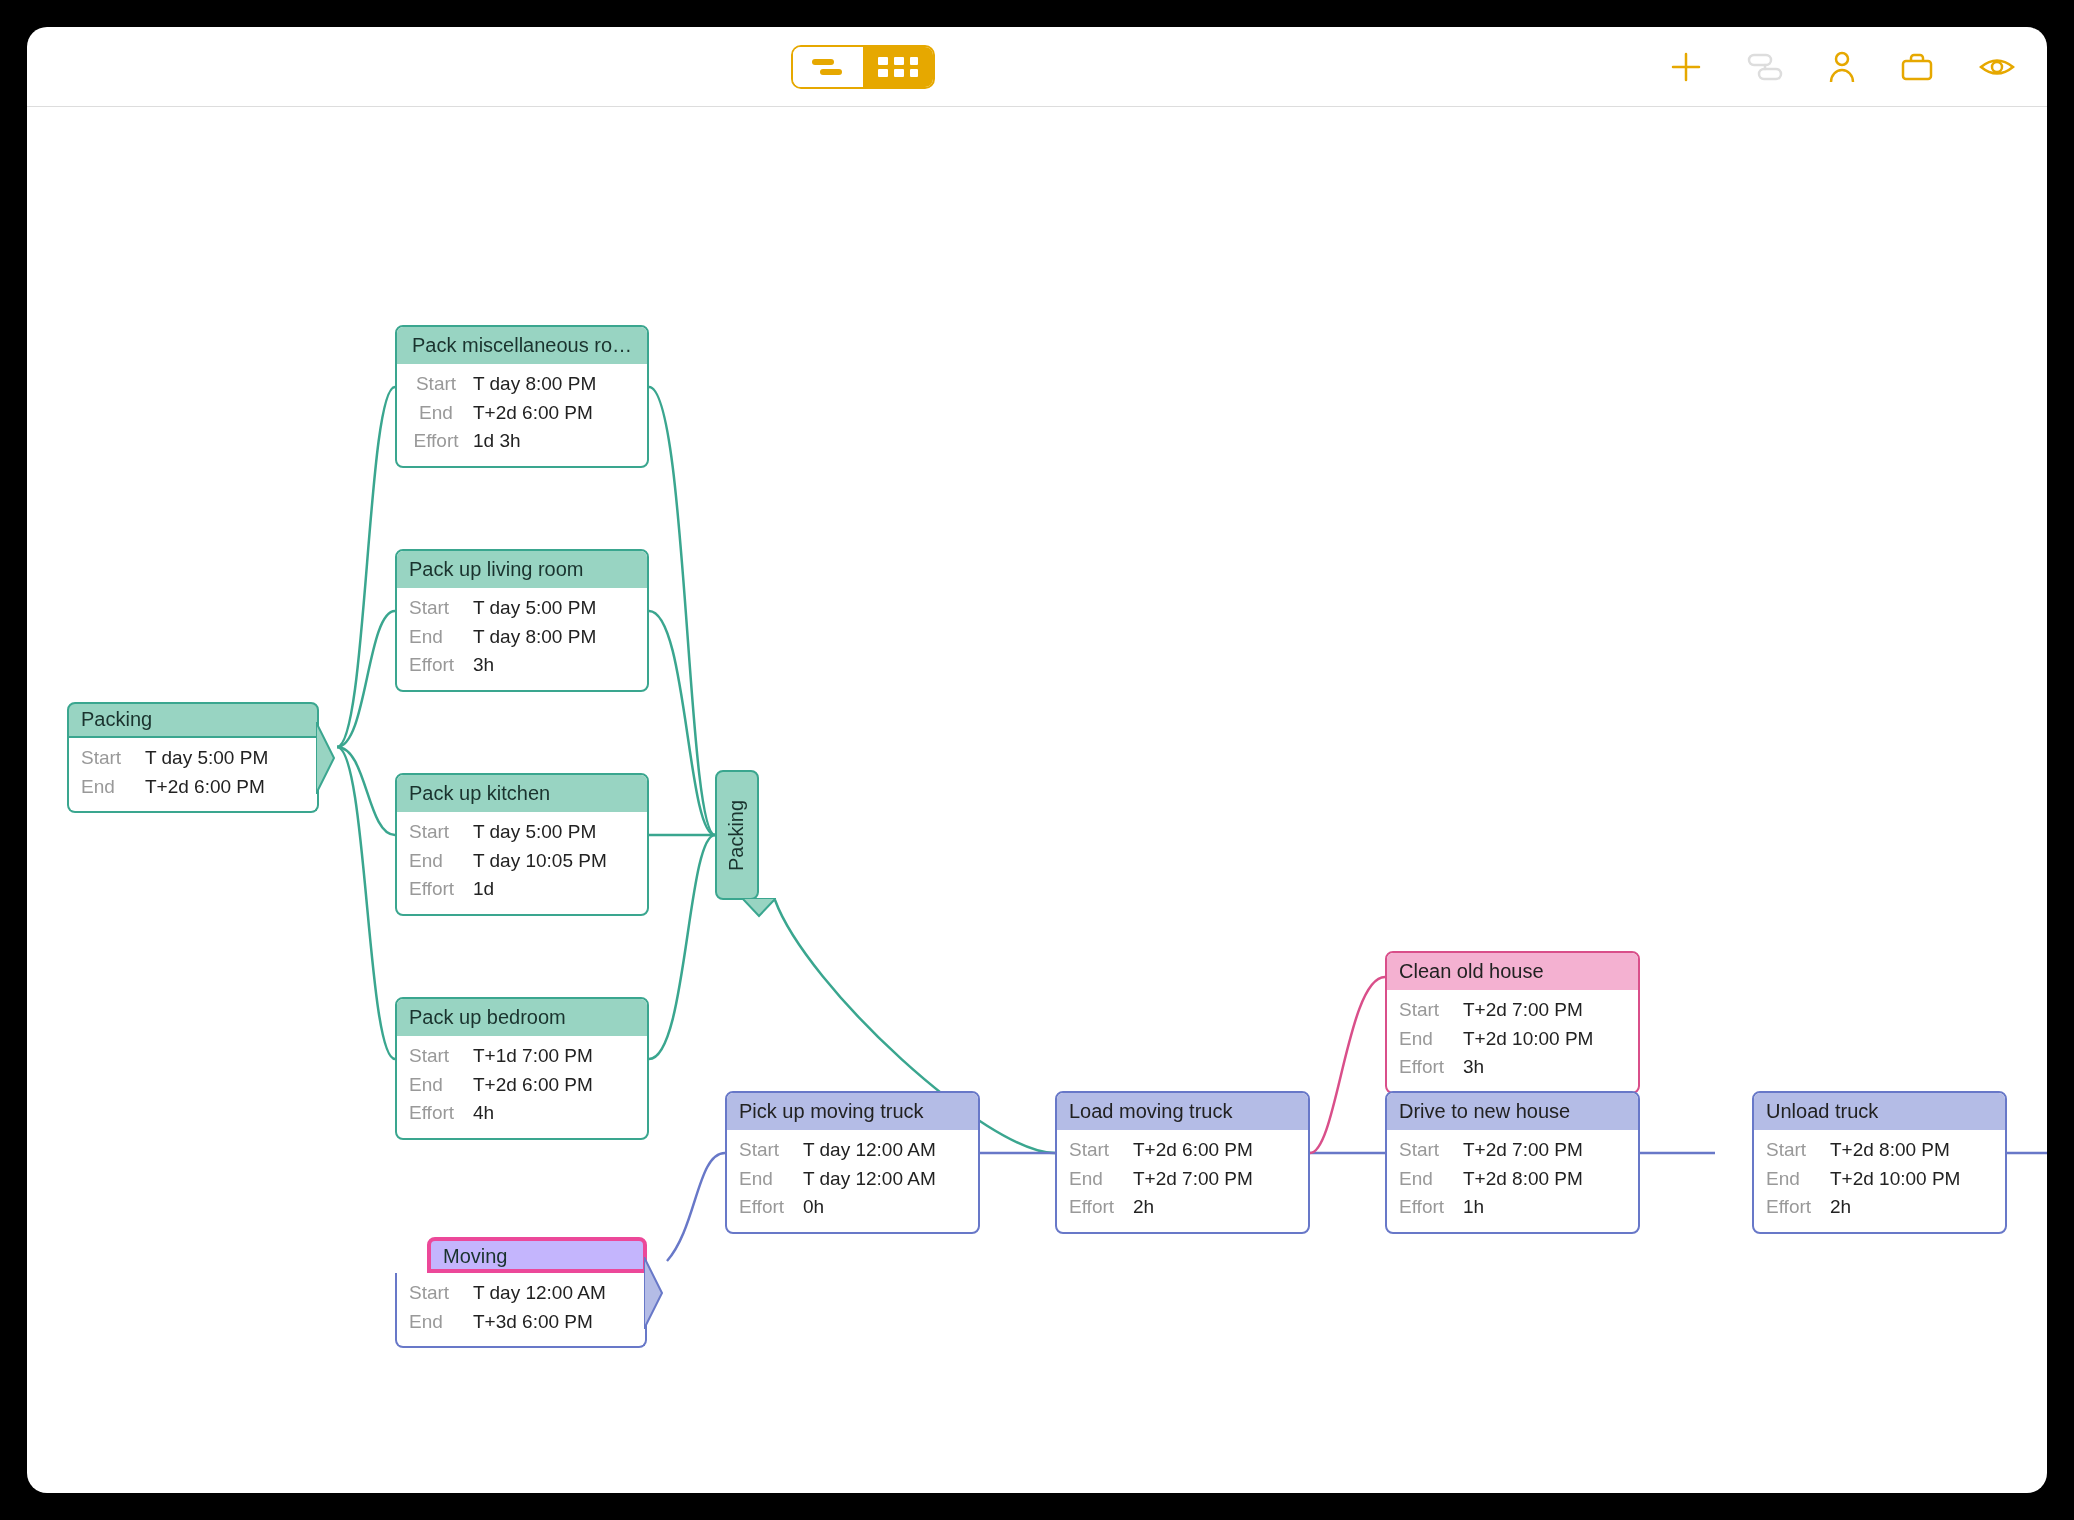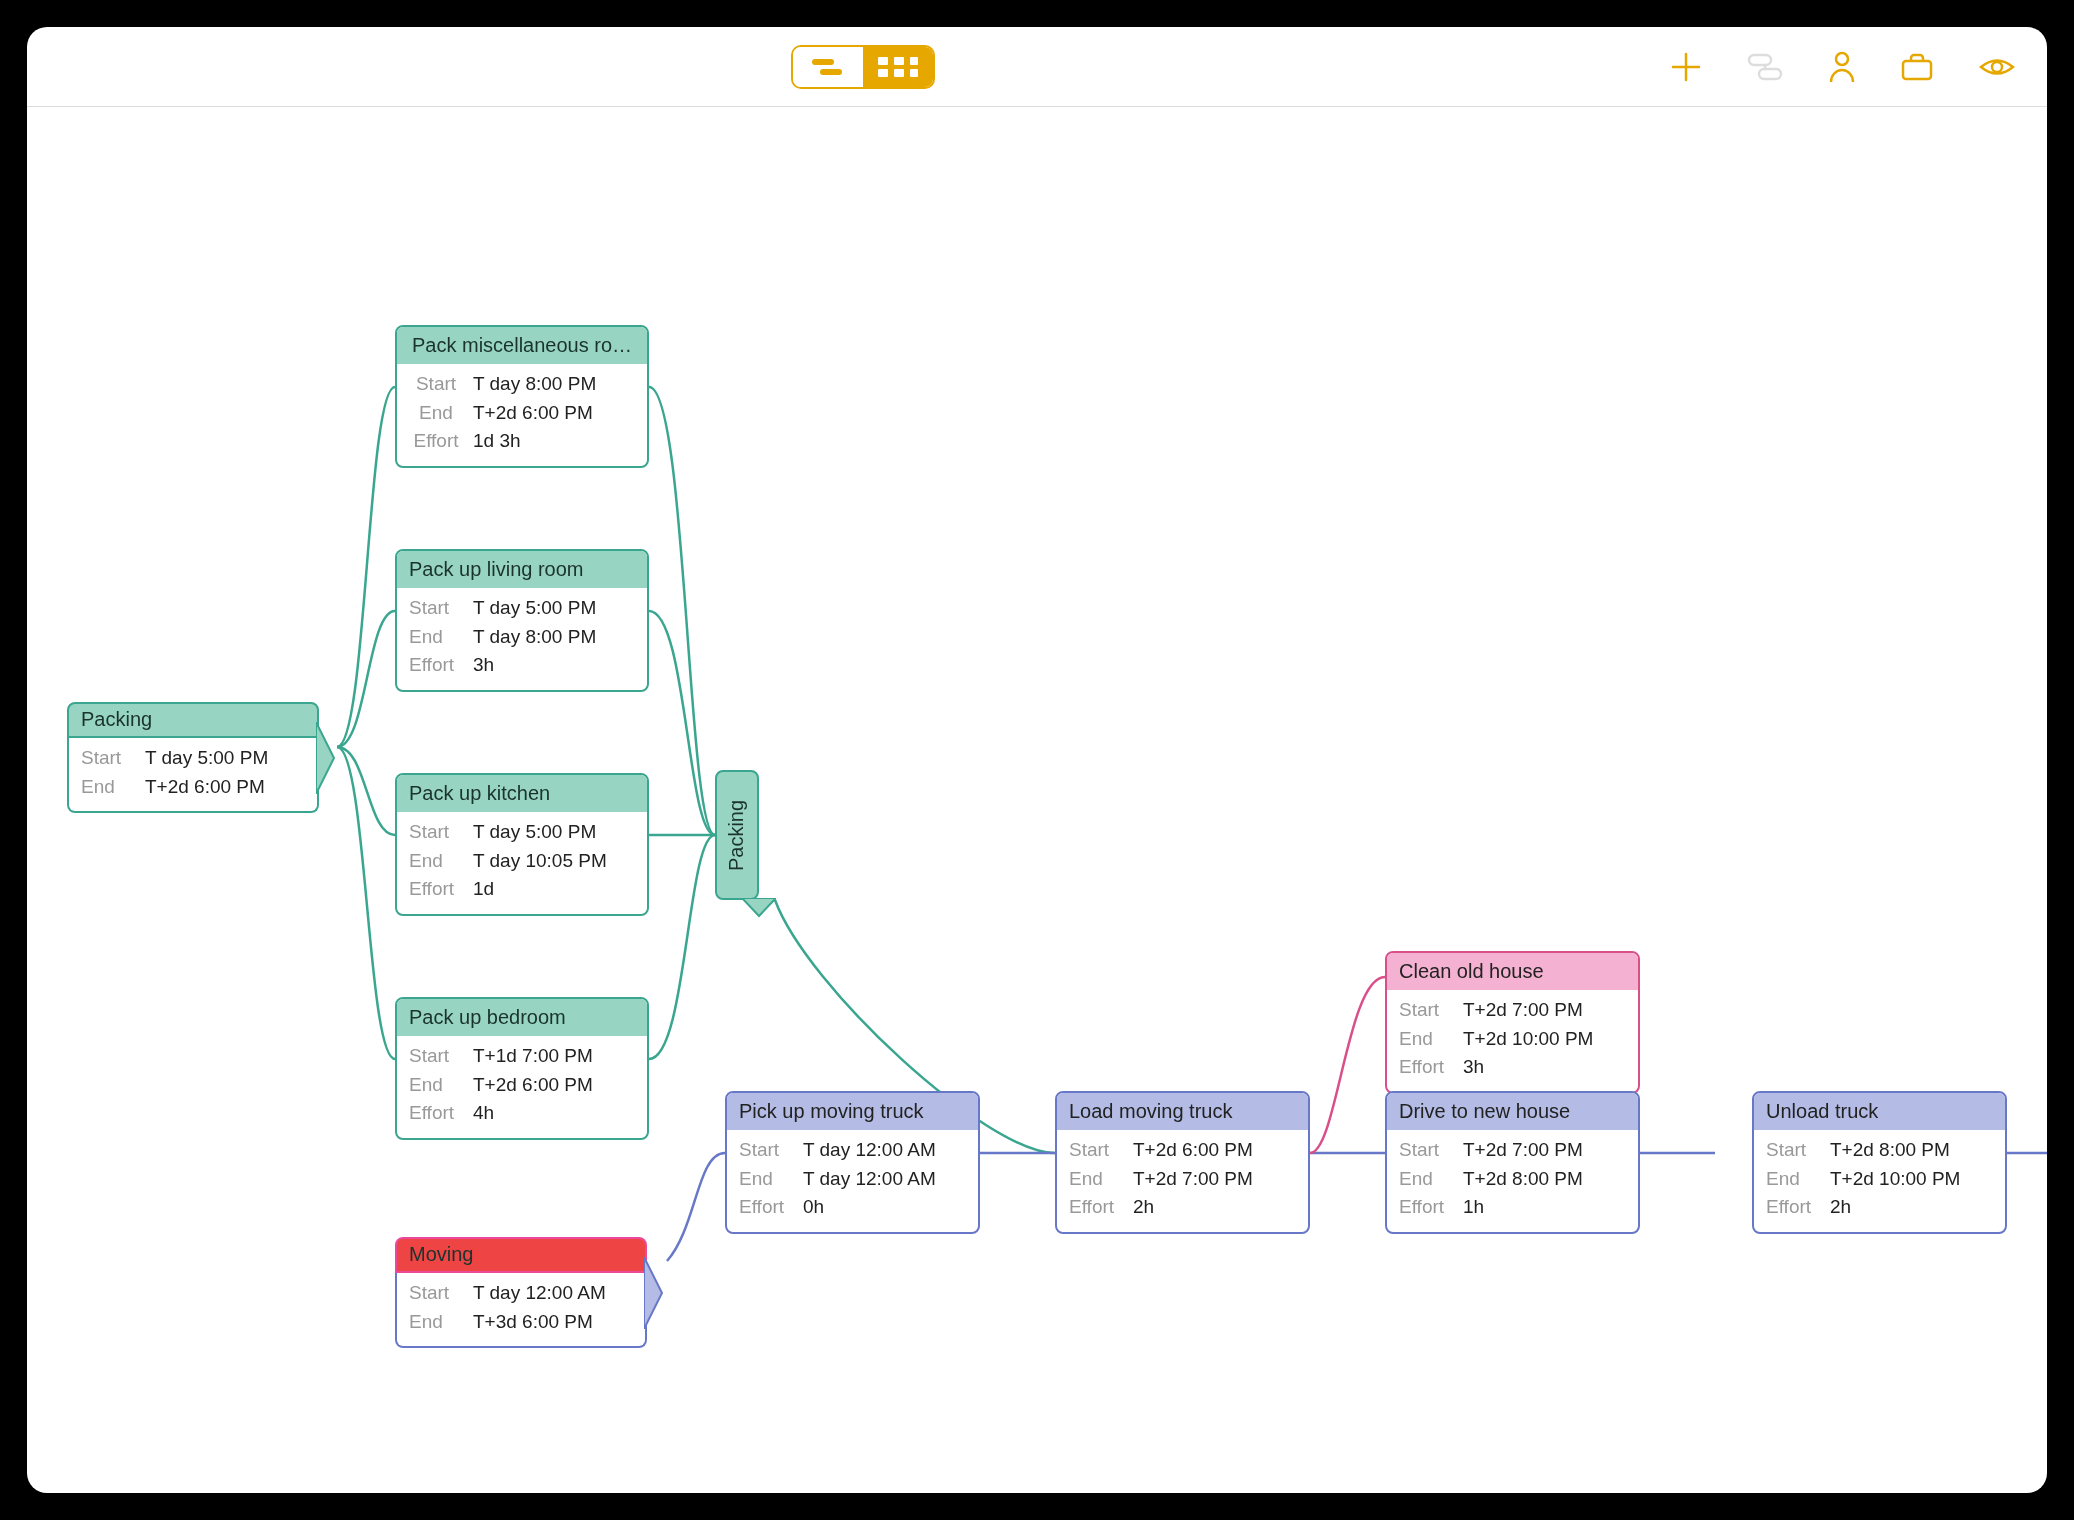--- a/index.html
+++ b/index.html
@@ -32,21 +32,21 @@
 
   .teal { border:2px solid #3aa68f; }
   .teal .title { background:#98d4c2; color:#1a332e; }
   .purple { border:2px solid #6878c8; }
   .purple .title { background:#b4bce6; color:#222; }
   .pink { border:2px solid #d94f8a;margin-top:36px; }
   .pink .title { background:#f4b1d1; color:#222; }
 
   .group { position:absolute; border-radius:8px; overflow:visible; }
   .group.teal-g .bar { background:#98d4c2; border:2px solid #3aa68f; border-radius:8px 8px 0 0; }
-  .group.purple-g .bar { background:#ef4444; border:2px solid #ec4899; border-radius:8px 8px 0 0; }
+  .group.purple-g .bar { background:#c4b5fd; border:4px solid #ec4899; border-radius:8px 8px 0 0;margin-left:32px; }
   .group .bar { height:36px; padding:4px 12px; font-size:20px; color:#1a332e; }
   .group .gbody { border:2px solid; border-top:none; border-radius:0 0 8px 8px; padding:6px 12px 10px; background:#fff; }
   .group.teal-g .gbody { border-color:#3aa68f; }
   .group.purple-g .gbody { border-color:#6878c8; }
   .group .row { display:flex; gap:10px; line-height:1.5; font-size:19px; }
   .group .row .k { color:#999; width:54px; }
   .group .row .v { color:#222; }
 
   .milestone { position:absolute; }
   .milestone .box { background:#98d4c2; border:2px solid #3aa68f; border-radius:8px; width:44px; height:130px; display:flex; align-items:center; justify-content:center; }

